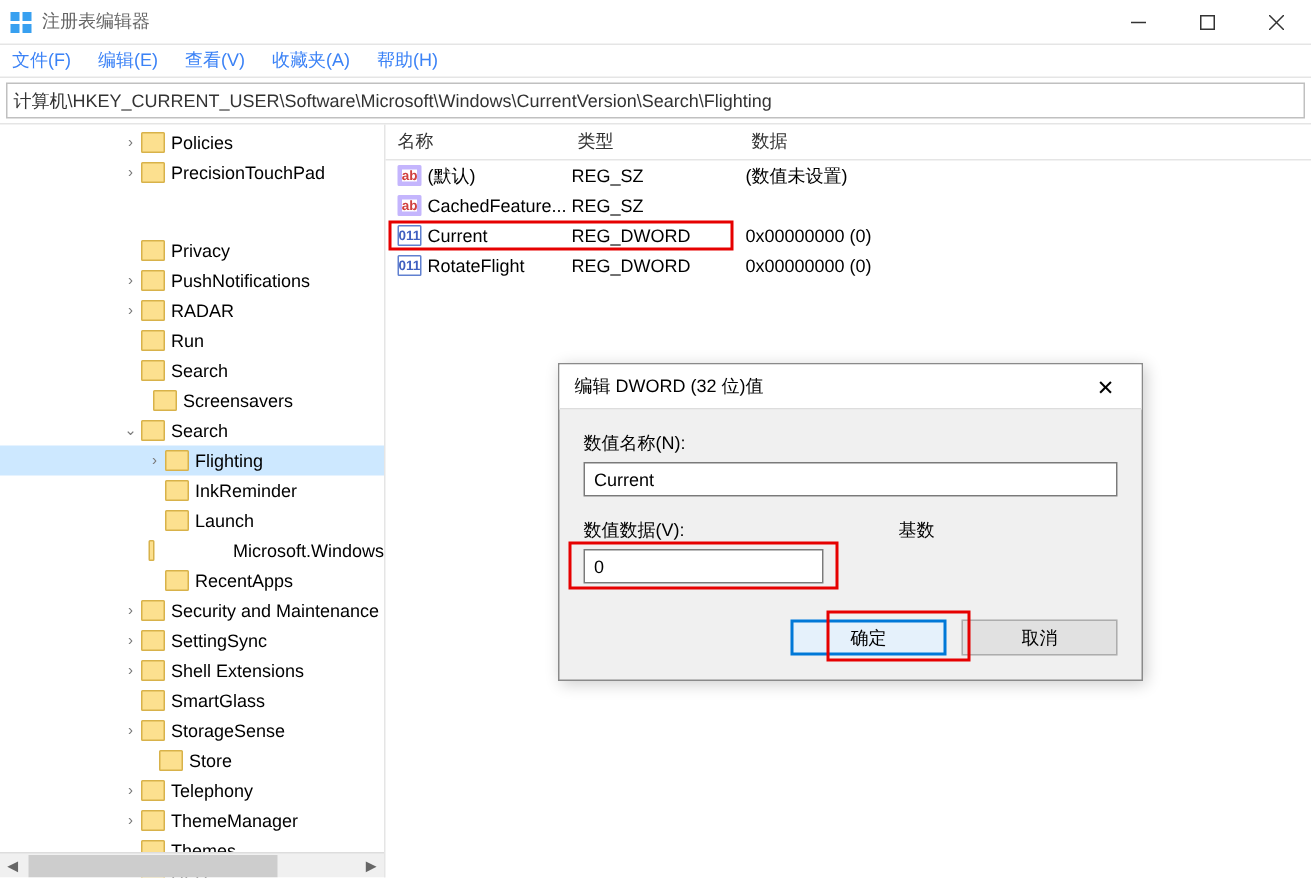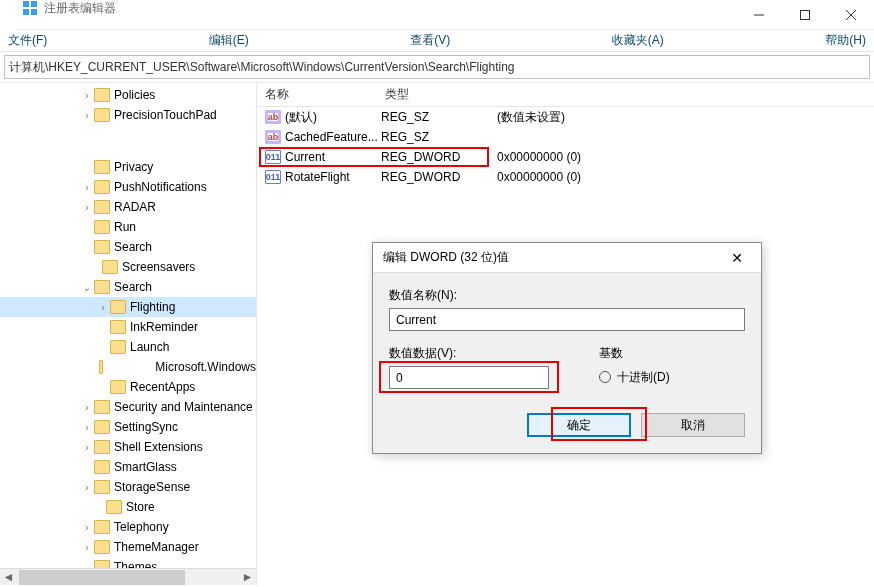--- a/index.html
+++ b/index.html
@@ -1,27 +1,27 @@
 <!DOCTYPE html>
 <html><head>
 <meta charset="utf-8">
 <style>
 * { box-sizing: border-box; margin: 0; padding: 0; font-family: "Segoe UI", "Microsoft YaHei", sans-serif; font-size: 12px; }
 body { width: 874px; height: 587px; background: #fff; overflow: hidden; position: relative; }
 
 
-.titlebar { height: 30px; display: flex; align-items: flex-start; border-bottom: 1px solid #e5e5e5; margin-left: 16px; }
+.titlebar { height: 30px; display: flex; align-items: center; border-bottom: 1px solid #e5e5e5; }
 .titlebar .app-icon { width: 16px; height: 16px; margin: 0 6px; }
 .titlebar .title { flex: 1; font-size: 12px; color: #666; }
 .titlebar .win-controls { display: flex; }
 .titlebar .win-btn { width: 46px; height: 30px; display: flex; align-items: center; justify-content: center; color: #555; }
 .titlebar .win-btn svg { width: 10px; height: 10px; }
 
 
-.menubar { height: 22px; display: flex; align-items: center; padding: 0 6px; gap: 14px; color: #0c4a6e; border-bottom: 1px solid #e5e5e5; justify-content: space-between; }
+.menubar { height: 22px; display: flex; align-items: center; padding: 0 6px; gap: 14px; color: #3b82f6; border-bottom: 1px solid #e5e5e5; }
 .menubar span { padding: 2px 2px; }
 
 
 .addressbar { height: 24px; border: 1px solid #c0c0c0; margin: 3px 4px; display: flex; align-items: center; padding: 0 4px; color: #333; background:#fff; }
 
 
 .main { display: flex; height: calc(587px - 30px - 22px - 30px - 2px); border-top: 1px solid #e5e5e5; }
 .tree-panel { width: 257px; border-right: 1px solid #e5e5e5; overflow: hidden; position: relative; }
 .tree { padding-top: 2px; }
 .tree-row { display: flex; align-items: center; height: 20px; white-space: nowrap; }
@@ -249,20 +249,21 @@
       <div class="thumb" style="width:65%; margin-left:2px;"></div>
       <div style="flex:1"></div>
       <div class="arrow">►</div>
     </div>
   </div>
 
   <div class="list-panel">
     <div class="list-header">
       <div class="col col-name">名称</div>
       <div class="col col-type">类型</div>
+      <div class="col col-data">数据</div>
     </div>
     <div class="list-body" id="list">
         <div class="list-row">
           <span class="icon icon-ab">ab</span>
           <span class="c-name">(默认)</span>
           <span class="c-type">REG_SZ</span>
           <span class="c-data">(数值未设置)</span>
         </div>
         <div class="list-row">
           <span class="icon icon-ab">ab</span>
@@ -297,24 +298,20 @@
     <div class="dlg-label">数值名称(N):</div>
     <input class="dlg-input" readonly="" value="Current" style="">
     <div class="dlg-columns">
       <div class="dlg-col-left" style="position:relative;">
         <div class="dlg-label">数值数据(V):</div>
         <input class="dlg-input" style="width: 160px;" value="0">
         <div class="red-box" style="left:-10px; top:16px; width:180px; height:32px;"></div>
       </div>
       <div class="dlg-col-right">
         <div class="dlg-label">基数</div>
-        <div class="radio-row">
-          <span class="radio"></span>
-          <span>十进制(D)</span>
-        </div>
       </div>
     </div>
   </div>
   <div class="dlg-footer" style="position:relative;">
     <div class="dlg-btn primary">
         <span>确定</span>
       </div>
     <div class="dlg-btn">
         <span>取消</span>
       </div>

